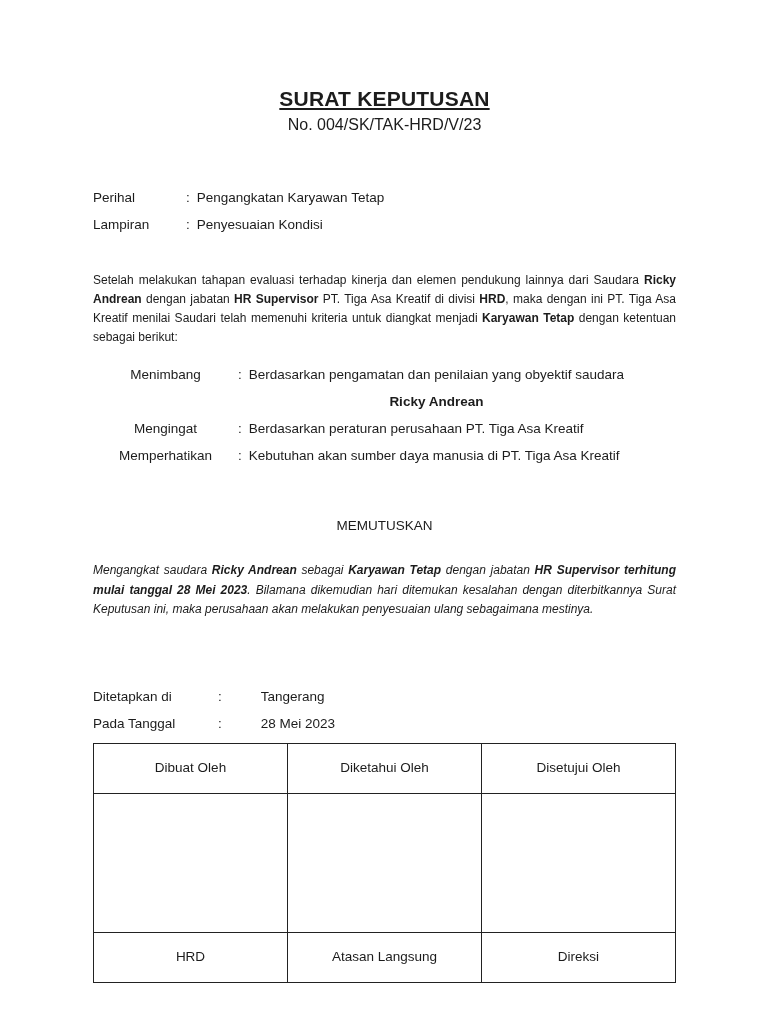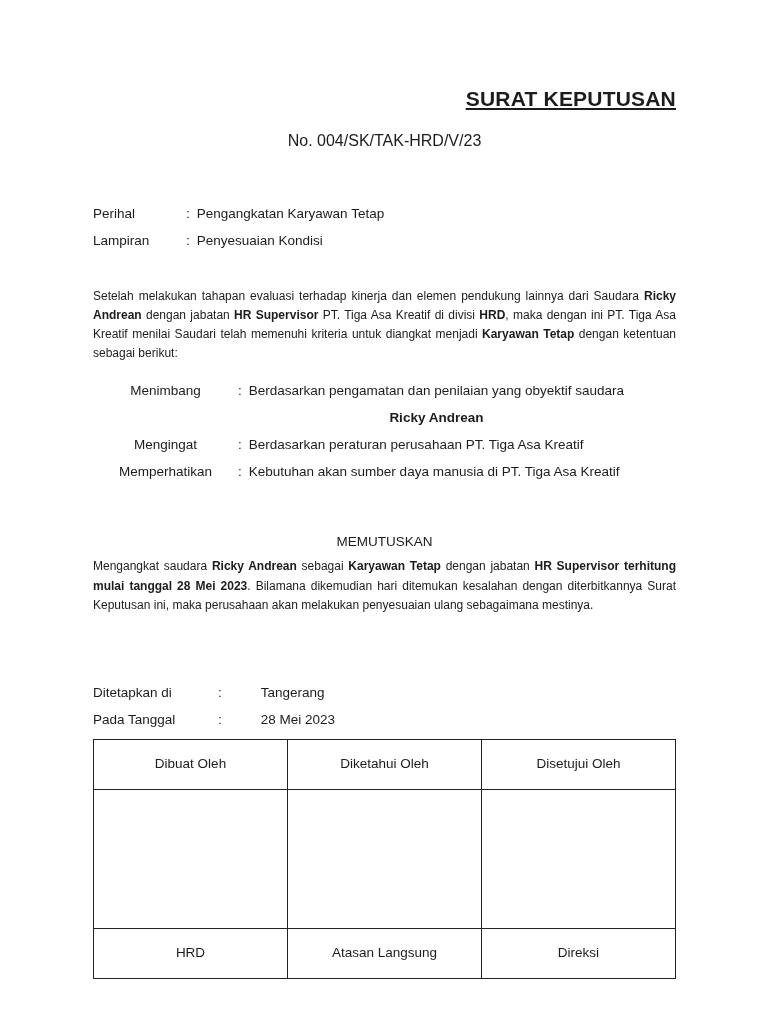--- a/index.html
+++ b/index.html
@@ -8,31 +8,31 @@
     height: 1024px;
     box-sizing: border-box;
     background: #ffffff;
     font-family: "Liberation Sans", sans-serif;
     color: #1c1c1c;
     padding: 86px 92px 0 93px;
     position: relative;
     overflow: hidden;
   }
   .doc-title {
-    text-align: right;
+    text-align: center;
     font-size: 21px;
     font-weight: bold;
     text-decoration: underline;
     letter-spacing: 0.2px;
     line-height: 1.2;
   }
   .doc-number {
     text-align: center;
     font-size: 16px;
-    margin-top: 20px;
+    margin-top: 4px;
     line-height: 1.3;
   }
   .meta-block { margin-top: 54px; font-size: 13.5px; }
   .kv-row { display: flex; line-height: 1.15; }
   .meta-block .kv-row { margin-bottom: 11.5px; }
   .kv-row .lbl { flex-shrink: 0; }
   .meta-block .lbl, .placement-block .lbl { width: 93px; }
   .kv-row .sep { margin-right: 7px; }
   .para {
     font-size: 12px;
@@ -47,21 +47,21 @@
     font-weight: bold;
     margin-top: 11.5px;
   }
   .decision-heading {
     margin-top: 54px;
     text-align: center;
     font-size: 13.5px;
     font-weight: normal;
     line-height: 1.15;
   }
-  .decision-para { margin-top: 8px; }
+  .decision-para { margin-top: 28px; font-style: italic; }
   .placement-block { margin-top: 70px; font-size: 13.5px; }
   .placement-block .kv-row { margin-bottom: 11.5px; gap: 32px; }
   .sig-table {
     margin-top: 12px;
     width: 100%;
     border-collapse: collapse;
     table-layout: fixed;
     font-size: 13.5px;
   }
   .sig-table td {

